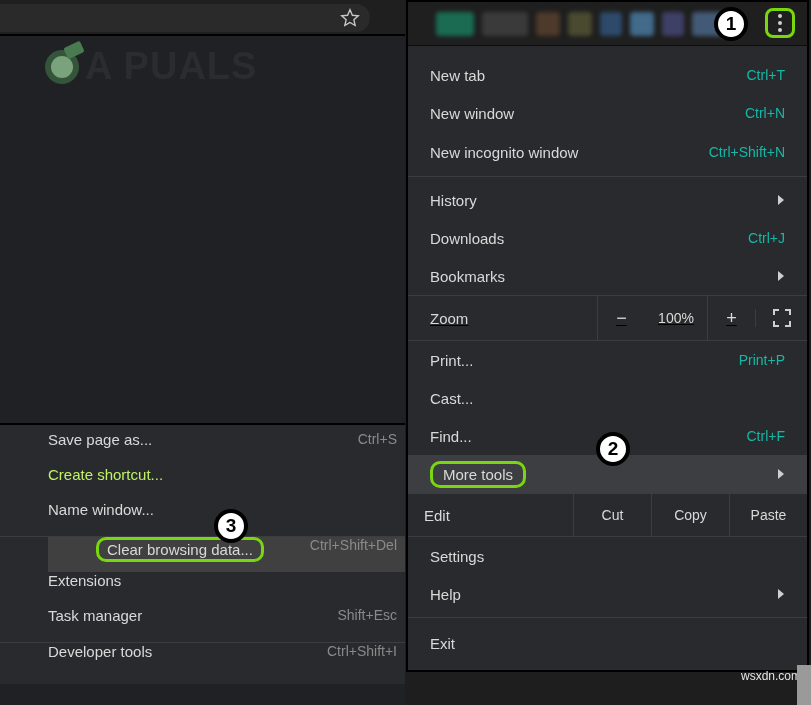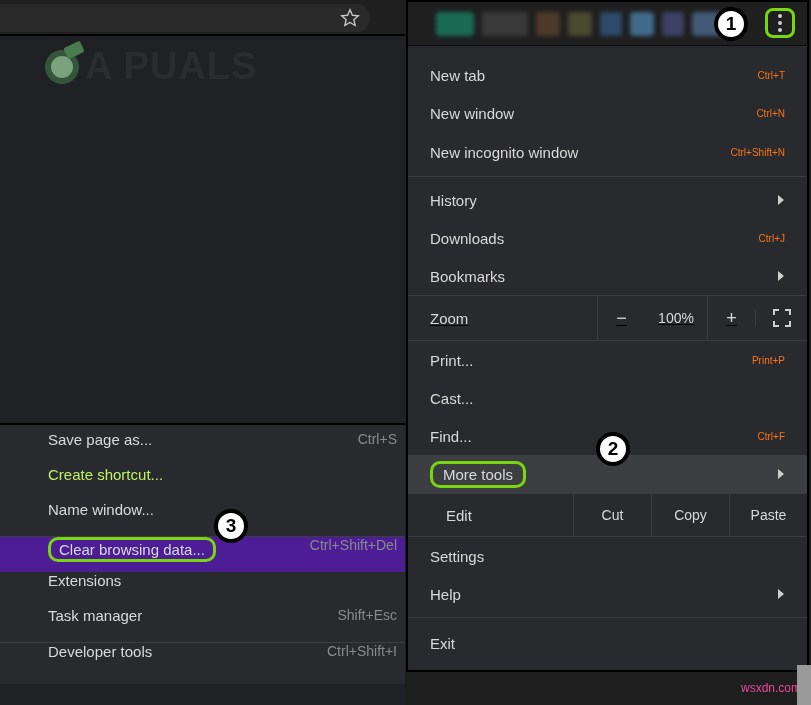--- a/index.html
+++ b/index.html
@@ -4,68 +4,68 @@
 <style>
   * { box-sizing: border-box; margin: 0; padding: 0; font-family: "Segoe UI", Arial, sans-serif; }
   body { width: 811px; height: 705px; background: #1e1e1e; position: relative; overflow: hidden; }
 
   
   .bg-left { position: absolute; left: 0; top: 0; width: 405px; height: 705px; background: #202124; }
   .watermark { position: absolute; left: 45px; top: 45px; color: #2a2c2f; font-size: 38px; font-weight: 700; letter-spacing: 1px; display:flex; align-items:center; gap:6px;}
   .watermark .logo { width:34px; height:34px; border-radius:50%; background:#35553a; position:relative; }
   .watermark .logo::before{content:""; position:absolute; inset:6px; border-radius:50%; background:#7aa27c;}
   .watermark .logo::after{content:""; position:absolute; left:20px; top:-6px; width:18px; height:12px; background:#4a7a4f; transform:rotate(-25deg); border-radius:2px;}
-  .link { position:absolute; right:10px; bottom:10px; color:#ec4899; font-size:12px; }
+  .link { position:absolute; right:10px; bottom:22px; color:#e5e5e5; font-size:12px; }
 
   
   .addr { position:absolute; left:0; top:0; width:405px; height:36px; background:#1f1f1f; border-bottom:2px solid #000; }
   .addr .bar { position:absolute; left:0; top:4px; width:370px; height:28px; background:#2a2a2a; border-radius:0 14px 14px 0; display:flex; align-items:center; justify-content:flex-end; padding-right:10px;}
   .star { width:20px; height:20px; fill:#c9c9c9; }
 
   
   .menu-main { position:absolute; left:406px; top:0; width:403px; background:#292a2d; border:2px solid #000; }
   .top-strip { height:44px; background:#1f1f1f; border-bottom:1px solid #0c0c0c; display:flex; align-items:center; gap:8px; padding:0 60px 0 28px;}
   .blur { height:24px; border-radius:4px; filter:blur(2px); }
   .b1{width:38px;background:#1a6b52;} .b2{width:46px;background:#3a3a3a;} .b3{width:24px;background:#4d3a2a;}
   .b4{width:24px;background:#4a4a30;} .b5{width:22px;background:#2e4a6a;} .b6{width:24px;background:#416a8b;}
   .b7{width:22px;background:#3f4066;} .b8{width:44px;background:#435a76;}
 
   .kebab { position:absolute; right:12px; top:6px; width:30px; height:30px; border:3px solid #79d70f; border-radius:8px; display:flex; flex-direction:column; align-items:center; justify-content:center; gap:3px;}
   .kebab span{width:4px;height:4px;border-radius:50%;background:#cfcfcf;}
 
   .row { display:flex; align-items:center; height:38px; padding:0 22px; color:#d9d9d9; font-size:15px; }
   .row .lbl { flex:1; }
-  .row .sc  { color:#f97316; font-size:10px; }
+  .row .sc  { color:#14b8a6; font-size:14px; }
   .row.tall { height:40px; }
   .sep { height:1px; background:#3c3d40; margin:4px 0; }
   .arrow { margin-left:10px; }
   .arrow svg{width:8px;height:12px;fill:#cfcfcf;}
 
   .zoom-row { display:flex; align-items:center; height:46px; border-top:1px solid #3c3d40; border-bottom:1px solid #3c3d40;text-decoration:underline; }
   .zoom-row .zlabel { padding-left:22px; flex:1; color:#d9d9d9; font-size:15px;}
   .zoom-btn { width:48px; height:100%; display:flex; align-items:center; justify-content:center; color:#d9d9d9; font-size:18px; border-left:1px solid #3c3d40;}
   .zoom-val { width:62px; text-align:center; color:#d9d9d9; font-size:14px;}
   .fs { width:52px; display:flex; align-items:center; justify-content:center; border-left:1px solid #3c3d40;}
   .fs svg{width:18px;height:18px;fill:#cfcfcf;}
 
   .edit-row{ display:flex; align-items:center; height:44px; border-top:1px solid #3c3d40; border-bottom:1px solid #3c3d40;}
-  .edit-row .elabel{ padding-left:38px; flex:1; color:#d9d9d9; font-size:15px;}
+  .edit-row .elabel{ padding-left:16px; flex:1; color:#d9d9d9; font-size:15px;}
   .edit-btn{ width:78px; height:100%; display:flex; align-items:center; justify-content:center; border-left:1px solid #3c3d40; color:#d9d9d9; font-size:14px;}
 
   .row.hl { background:#3d3e41; }
   .mt-outline { display:inline-block; border:3px solid #79d70f; border-radius:10px; padding:2px 10px; }
 
   
   .submenu { position:absolute; left:0; top:423px; width:405px; background:#292a2d; border-top:2px solid #000; }
   .srow { display:flex; align-items:flex-start; height:35px; padding:0 8px 0 48px; color:#d9d9d9; font-size:15px;}
   .srow .sl { flex:1; }
   .srow .ssc { color:#8a8a8a; font-size:14px; }
   .srow.dis .sl { color:#bef264; }
   .ssep { height:1px; background:#3c3d40; }
-  .srow.hl2 { background:#4c1d95; }
+  .srow.hl2 { background:#404040;margin-left:48px; }
   .cbd-out { display:inline-block; border:3px solid #79d70f; border-radius:10px; padding:1px 8px;}
 
   
   .callout { position:absolute; width:34px; height:34px; border-radius:50%; background:#fff; border:4px solid #000; display:flex; align-items:center; justify-content:center; font-weight:900; font-size:19px; color:#000; }
   .c1 { left:714px; top:7px; }
   .c2 { left:596px; top:432px; }
   .c3 { left:214px; top:509px; }
 
   
   .scroll-hint{ position:absolute; right:0; top:665px; width:14px; height:40px; background:#9a9a9a;}

